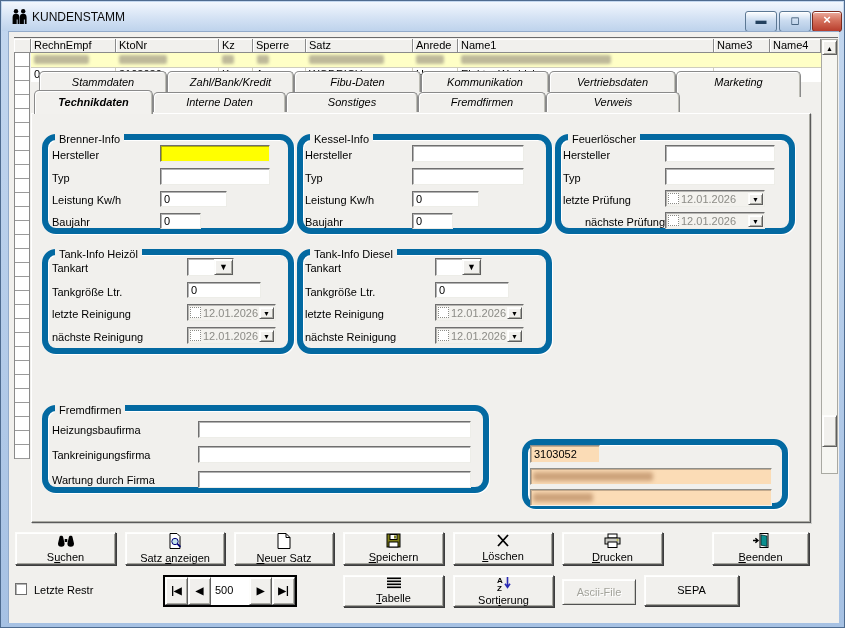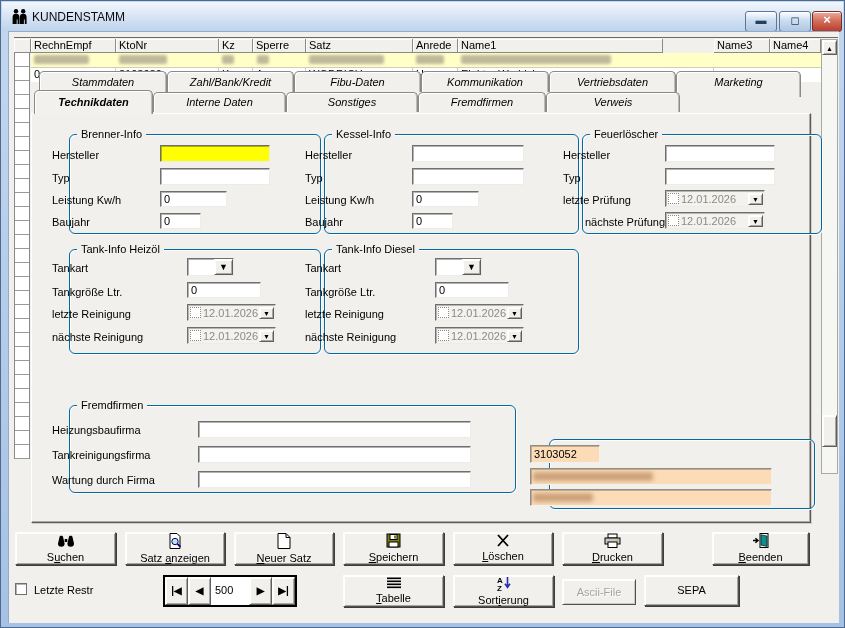--- a/index.html
+++ b/index.html
@@ -36,21 +36,21 @@
   
   .tab{position:absolute;background:#F1F0ED;border:1px solid #8a8a8a;border-bottom:none;border-radius:5px 5px 0 0;
       box-shadow:inset 1px 1px 0 #fff,inset -1px 0 0 #BDBDB5;text-align:center;box-sizing:border-box;cursor:default;white-space:nowrap;overflow:hidden;font-style:italic;}
   .trow1{top:70px;height:21px;line-height:20px;}
   .trow2{top:91px;height:20px;line-height:19px;}
   .tab.active{top:89px;height:24px;line-height:22px;font-weight:bold;background:#F2F1EE;z-index:6;}
 
   .panel{position:absolute;left:30px;top:112px;width:780px;height:410px;background:#F1F0ED;z-index:5;
       border:1px solid;border-color:#FFFFFF #5A5A5A #5A5A5A #FFFFFF;box-shadow:inset -1px -1px 0 #ABABA4,1px 1px 0 #45454533;box-sizing:border-box;}
 
-  .gb{position:absolute;border:1px solid #0369a1;border-radius:6px;box-shadow:inset 1px 1px 0 #FFFFFF,1px 1px 0 #FFFFFF;box-sizing:border-box;margin-left:27px;}
+  .gb{position:absolute;border:6px solid #0369a1;border-radius:14px;box-shadow:inset 1px 1px 0 #FFFFFF,1px 1px 0 #FFFFFF;box-sizing:border-box;}
   .lg{position:absolute;top:-8px;left:7px;background:#F1F0ED;padding:0 4px;line-height:14px;white-space:nowrap;}
   .lb{position:absolute;line-height:14px;white-space:nowrap;}
 
   .inp{position:absolute;background:#fff;border:1px solid;border-color:#6F6F6F #EDEDE8 #EDEDE8 #6F6F6F;
       box-shadow:inset 1px 1px 0 rgba(0,0,0,.30);padding:0 3px;line-height:15px;box-sizing:border-box;overflow:hidden;white-space:nowrap;}
   .inp.yellow{background:#FFFF00;}
 
   .rz{background:#F1F0ED;border:1px solid;border-color:#FDFDFB #5E5E5E #5E5E5E #FDFDFB;
       box-shadow:inset 1px 1px 0 #FFFFFF,inset -1px -1px 0 #A9A9A2;box-sizing:border-box;}
 
@@ -108,21 +108,21 @@
   <div class="client"></div>
 
   <div class="grid-topline"></div>
   <div class="gh" style="left:13px;width:17px;"></div>
   <div class="gh" style="left:30px;width:85px;">RechnEmpf</div>
   <div class="gh" style="left:115px;width:103px;">KtoNr</div>
   <div class="gh" style="left:218px;width:34px;">Kz</div>
   <div class="gh" style="left:252px;width:53px;">Sperre</div>
   <div class="gh" style="left:305px;width:107px;">Satz</div>
   <div class="gh" style="left:412px;width:45px;">Anrede</div>
-  <div class="gh" style="left:457px;width:205px;">Name1</div>
+  <div class="gh" style="left:457px;width:256px;">Name1</div>
   <div class="gh" style="left:713px;width:56px;">Name3</div>
   <div class="gh" style="left:769px;width:51px;">Name4</div>
 
   <div class="grow" style="top:52px;background:#FFFFC6;border-bottom:1px solid #CFCDBD;">
     <span class="redact" style="left:3px;width:55px;"></span>
     <span class="redact" style="left:88px;width:48px;"></span>
     <span class="redact" style="left:191px;width:12px;"></span>
     <span class="redact" style="left:226px;width:12px;"></span>
     <span class="redact" style="left:278px;width:75px;"></span>
     <span class="redact" style="left:385px;width:28px;"></span>

